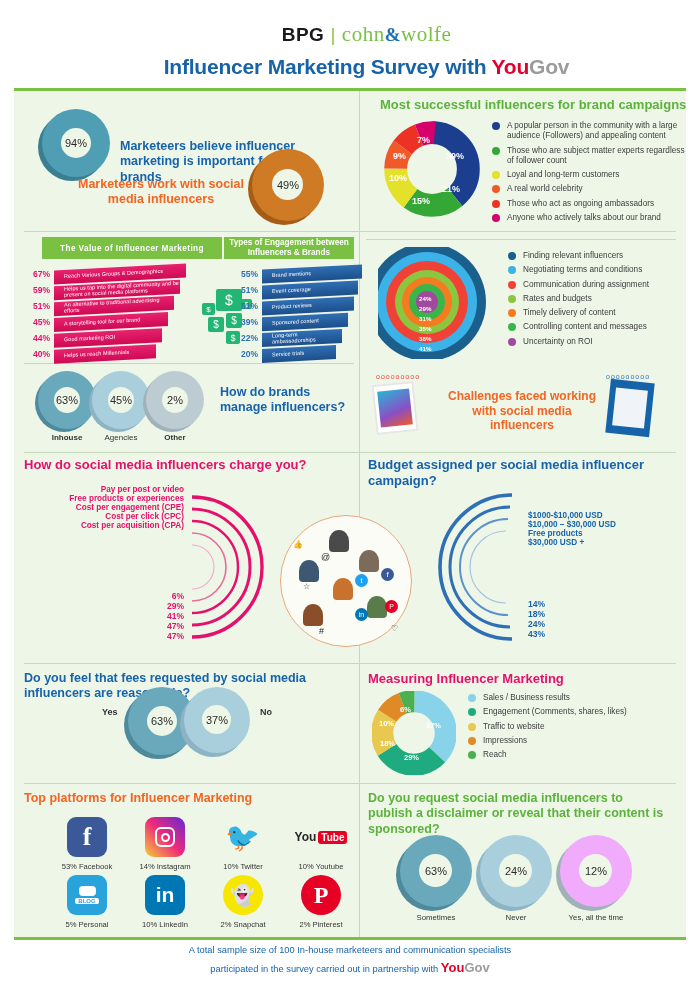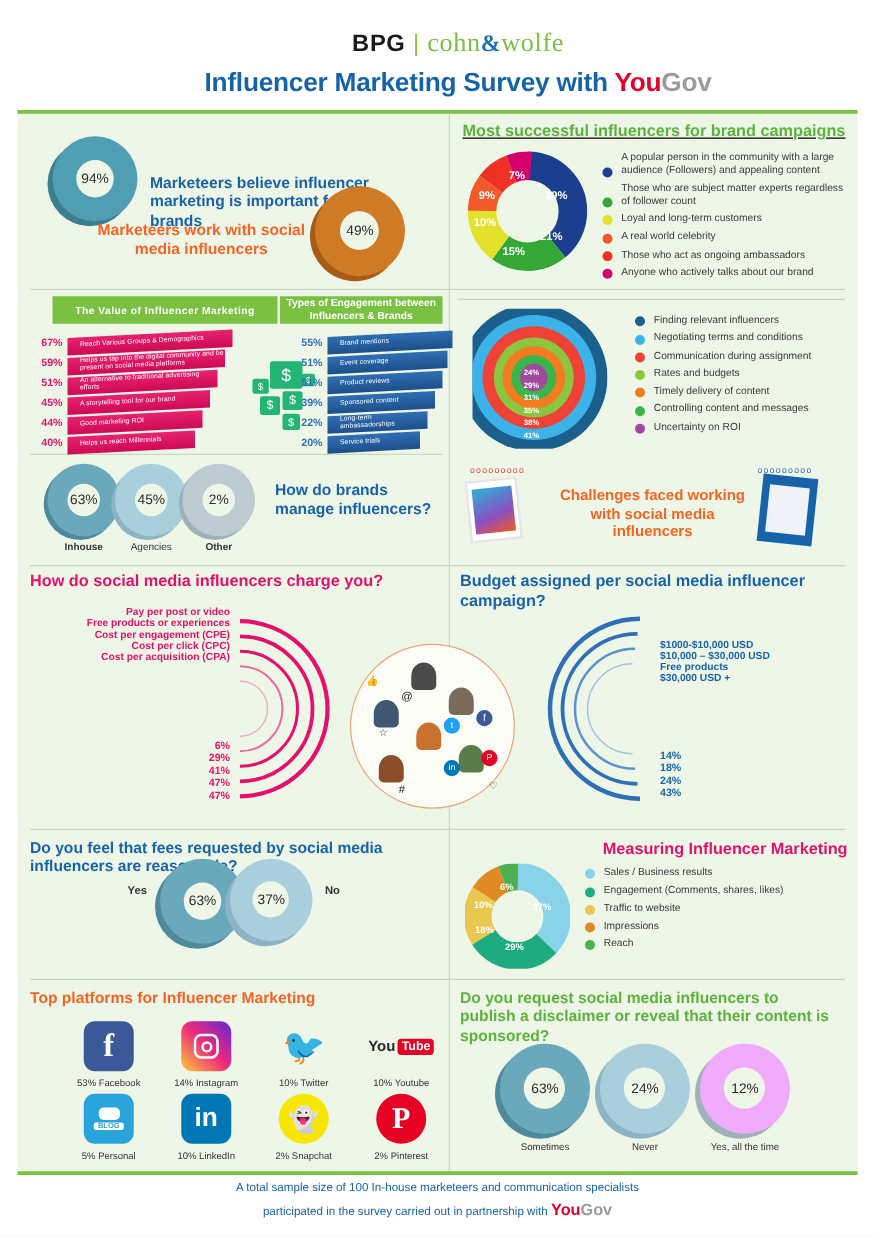--- a/index.html
+++ b/index.html
@@ -43,21 +43,21 @@
   .t-pink { color:#e5106b; }
   .t-orange { color:#f26522; }
 
   
   .donut { position:relative; border-radius:50%; display:flex; align-items:center; justify-content:center;}
   .donut .hole { position:absolute; border-radius:50%; background:#eef6e8; display:flex; align-items:center; justify-content:center;}
   .donut .val { position:relative; font-size:11px; font-weight:normal; color:#2b2b2b; z-index:3;}
 
   
   .legend { list-style:none; }
-  .legend li { display:flex; align-items:flex-end; margin-bottom:4px; font-size:8.2px; color:#3b3b3b; line-height:1.25;}
+  .legend li { display:flex; align-items:flex-start; margin-bottom:4px; font-size:8.2px; color:#3b3b3b; line-height:1.25;}
   .legend .dot { width:8px; height:8px; border-radius:50%; flex:0 0 8px; margin-right:7px; margin-top:1px;}
 
   
   .barrow { display:flex; align-items:center; margin-bottom:2px; }
   .barpct { font-size:8.5px; font-weight:bold; width:22px; text-align:right; margin-right:4px;}
   .bar3d { position:relative; height:14px; display:flex; align-items:center; padding-left:10px; }
   .bar3d span { font-size:5.4px; color:#fff; letter-spacing:0.1px; line-height:1.05; position:relative; z-index:2; display:block;}
   .barpink { background:linear-gradient(180deg,#e8226e 0%,#cf0a55 100%); }
   .barblue { background:linear-gradient(180deg,#2f6fb5 0%,#1d4f8a 100%); }
 
@@ -102,21 +102,21 @@
       </div>
       <h2 class="t-blue" style="position:absolute;left:96px;top:20px;width:230px;margin-top:20px;">Marketeers believe influencer marketing is important for their brands</h2>
 
       <div class="donut" style="position:absolute;left:228px;top:50px;width:72px;height:72px;background:#cf7a25;box-shadow:-4px 4px 0 #a65c15;">
         <div class="hole" style="width:31px;height:31px;left:20px;top:20px;background:#eef6e8;"></div>
         <span class="val">49%</span>
       </div>
       <h2 class="t-orange" style="position:absolute;left:52px;top:78px;width:170px;text-align:center;">Marketeers work with social media influencers</h2>
     </div>
 
-    <div class="sec" style="left:356px; top:6px; width:310px;text-decoration:underline;">
+    <div class="sec" style="left:366px; top:6px; width:310px;">
       <h2 class="t-green" style="font-size:13px;">Most successful influencers for brand campaigns</h2>
 
       <div style="position:absolute;left:4px;top:24px;width:96px;height:96px;">
         <svg width="96" height="96" viewBox="0 0 42 42">
           <circle cx="21" cy="21" r="15.9" fill="transparent" stroke="#1b3e8f" stroke-width="10" stroke-dasharray="39 61" stroke-dashoffset="25"></circle>
           <circle cx="21" cy="21" r="15.9" fill="transparent" stroke="#34a736" stroke-width="10" stroke-dasharray="21 79" stroke-dashoffset="-14"></circle>
           <circle cx="21" cy="21" r="15.9" fill="transparent" stroke="#e3e12a" stroke-width="10" stroke-dasharray="15 85" stroke-dashoffset="-35"></circle>
           <circle cx="21" cy="21" r="15.9" fill="transparent" stroke="#f05a28" stroke-width="10" stroke-dasharray="10 90" stroke-dashoffset="-50"></circle>
           <circle cx="21" cy="21" r="15.9" fill="transparent" stroke="#ed3124" stroke-width="10" stroke-dasharray="9 91" stroke-dashoffset="-60"></circle>
           <circle cx="21" cy="21" r="15.9" fill="transparent" stroke="#d6006d" stroke-width="10" stroke-dasharray="7 93" stroke-dashoffset="-69"></circle>
@@ -418,21 +418,21 @@
         <span class="val">63%</span>
       </div>
       <div class="donut" style="position:absolute;left:160px;top:16px;width:66px;height:66px;background:#a9cfdd;box-shadow:-4px 4px 0 #8cb4c4;">
         <div class="hole" style="width:29px;height:29px;left:18px;top:18px;background:#eef6e8;"></div>
         <span class="val">37%</span>
       </div>
       <div style="position:absolute;left:236px;top:36px;font-size:9px;font-weight:bold;color:#333;">No</div>
     </div>
 
     <div class="sec" style="left:354px; top:580px; width:310px; height:108px;">
-      <h2 class="t-pink" style="font-size:13px;text-align:right;">Measuring Influencer Marketing</h2>
+      <h2 class="t-pink" style="font-size:13px;">Measuring Influencer Marketing</h2>
       <div style="position:absolute;left:4px;top:20px;width:84px;height:84px;">
         <svg width="84" height="84" viewBox="0 0 42 42">
           <circle cx="21" cy="21" r="15.9" fill="transparent" stroke="#88d3ea" stroke-width="11" stroke-dasharray="37 63" stroke-dashoffset="25"></circle>
           <circle cx="21" cy="21" r="15.9" fill="transparent" stroke="#1eab7f" stroke-width="11" stroke-dasharray="29 71" stroke-dashoffset="-12"></circle>
           <circle cx="21" cy="21" r="15.9" fill="transparent" stroke="#e8c84f" stroke-width="11" stroke-dasharray="18 82" stroke-dashoffset="-41"></circle>
           <circle cx="21" cy="21" r="15.9" fill="transparent" stroke="#e08a26" stroke-width="11" stroke-dasharray="10 90" stroke-dashoffset="-59"></circle>
           <circle cx="21" cy="21" r="15.9" fill="transparent" stroke="#4caf50" stroke-width="11" stroke-dasharray="6 94" stroke-dashoffset="-69"></circle>
         </svg>
         <span class="arcnum" style="position:absolute;left:54px;top:30px;color:#fff;font-size:7.5px;">37%</span>
         <span class="arcnum" style="position:absolute;left:32px;top:62px;color:#fff;font-size:7.5px;">29%</span>

